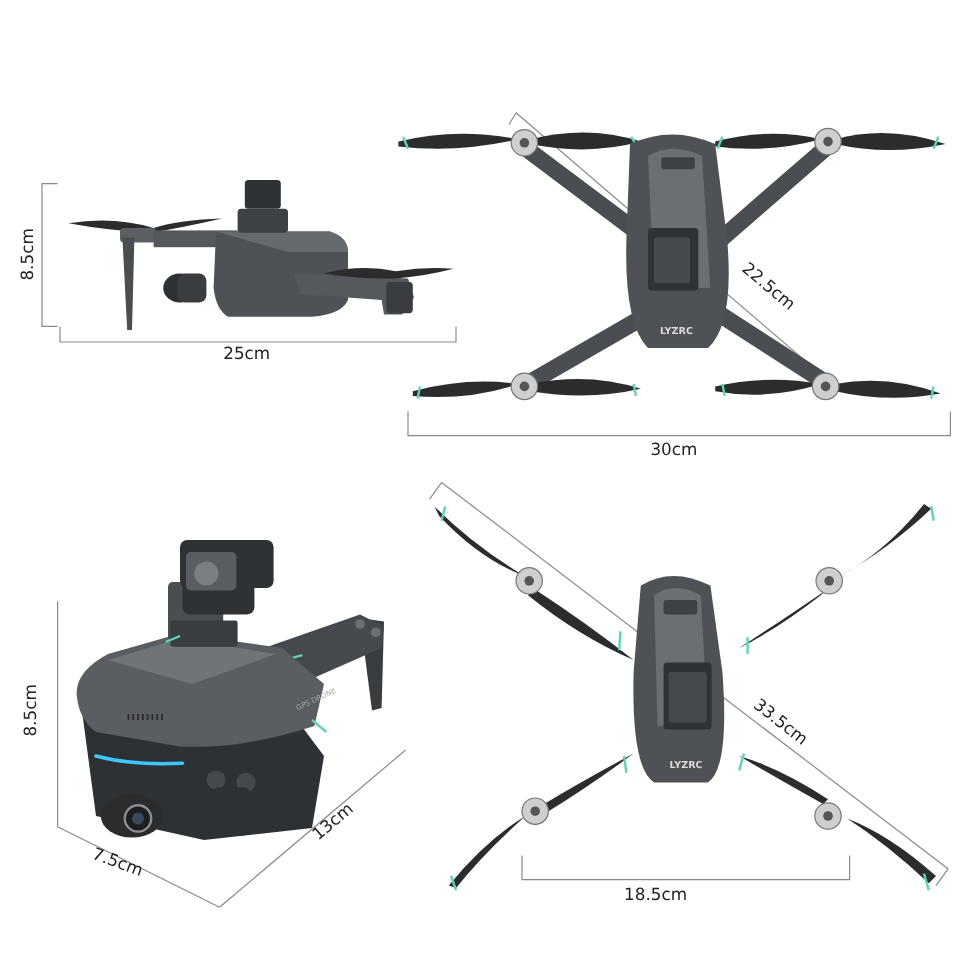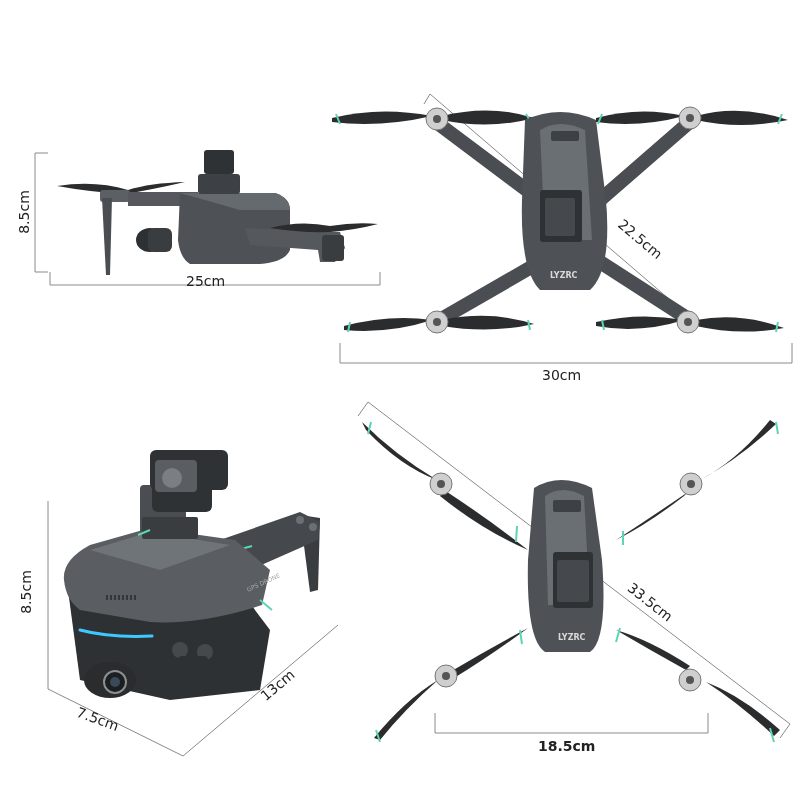--- a/index.html
+++ b/index.html
@@ -35,21 +35,21 @@
 
     <rect x="204" y="150" width="30" height="24" rx="3" fill="#2f3235"></rect>
     <rect x="198" y="174" width="42" height="20" rx="3" fill="#3d4044"></rect>
 
     <path d="M245,228 L340,232 L345,248 L335,262 L320,262 L318,250 L250,245 Z" fill="#55595d"></path>
     <rect x="322" y="235" width="22" height="26" rx="3" fill="#3a3d40"></rect>
 
     <path d="M270,228 Q300,220 330,226 Q355,222 378,224 Q355,230 330,232 Q300,233 270,228 Z" fill="#2a2c2e"></path>
   </svg>
   <div class="dim-label vertical" style="left:2px;top:205px;font-size:14px;">8.5cm</div>
-  <div class="dim-label" style="left:186px;top:274px;">25cm</div>
+  <div class="dim-label" style="left:186px;top:288px;">25cm</div>
 </div>
 
 <div class="panel" style="left:0;top:0;width:800px;height:400px;">
   <svg width="800" height="400" viewBox="0 0 800 400">
 
     <polyline points="340,343 340,363 792,363 792,343" fill="none" stroke="#8a8a8a" stroke-width="1"></polyline>
     <line x1="430" y1="94" x2="690" y2="317" stroke="#8a8a8a" stroke-width="1"></line>
     <line x1="430" y1="94" x2="424" y2="104" stroke="#8a8a8a" stroke-width="1"></line>
 
     <line x1="436" y1="122" x2="540" y2="200" stroke="#4a4d51" stroke-width="14" stroke-linecap="round"></line>
@@ -190,14 +190,14 @@
     <circle cx="690" cy="280" r="4" fill="#555"></circle>
 
     <path d="M534,88 Q560,72 592,88 L602,160 Q608,240 590,252 L545,252 Q526,240 528,160 Z" fill="#4e5256"></path>
     <path d="M545,96 Q562,84 584,96 L590,205 L548,205 Z" fill="#6a6f74"></path>
     <rect x="553" y="100" width="28" height="12" rx="2" fill="#3d4044"></rect>
     <rect x="553" y="152" width="40" height="56" rx="3" fill="#2f3235"></rect>
     <rect x="557" y="160" width="32" height="42" rx="2" fill="#45494d"></rect>
     <text class="brand" x="558" y="240">LYZRC</text>
   </svg>
   <div class="dim-label" style="left:624px;top:195px;transform:rotate(38deg);">33.5cm</div>
-  <div class="dim-label" style="left:538px;top:339px;font-weight:bold;">18.5cm</div>
+  <div class="dim-label" style="left:520px;top:339px;">18.5cm</div>
 </div>
 
 </body></html>

